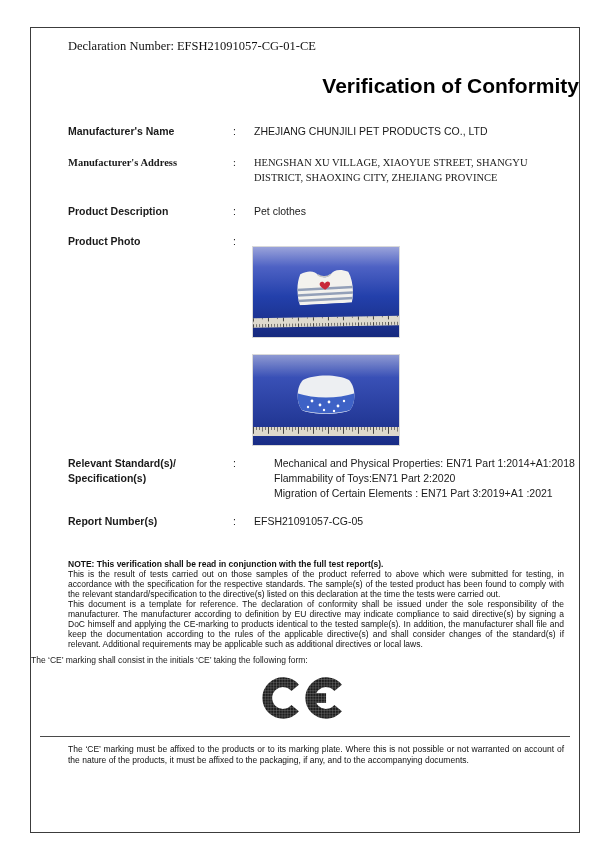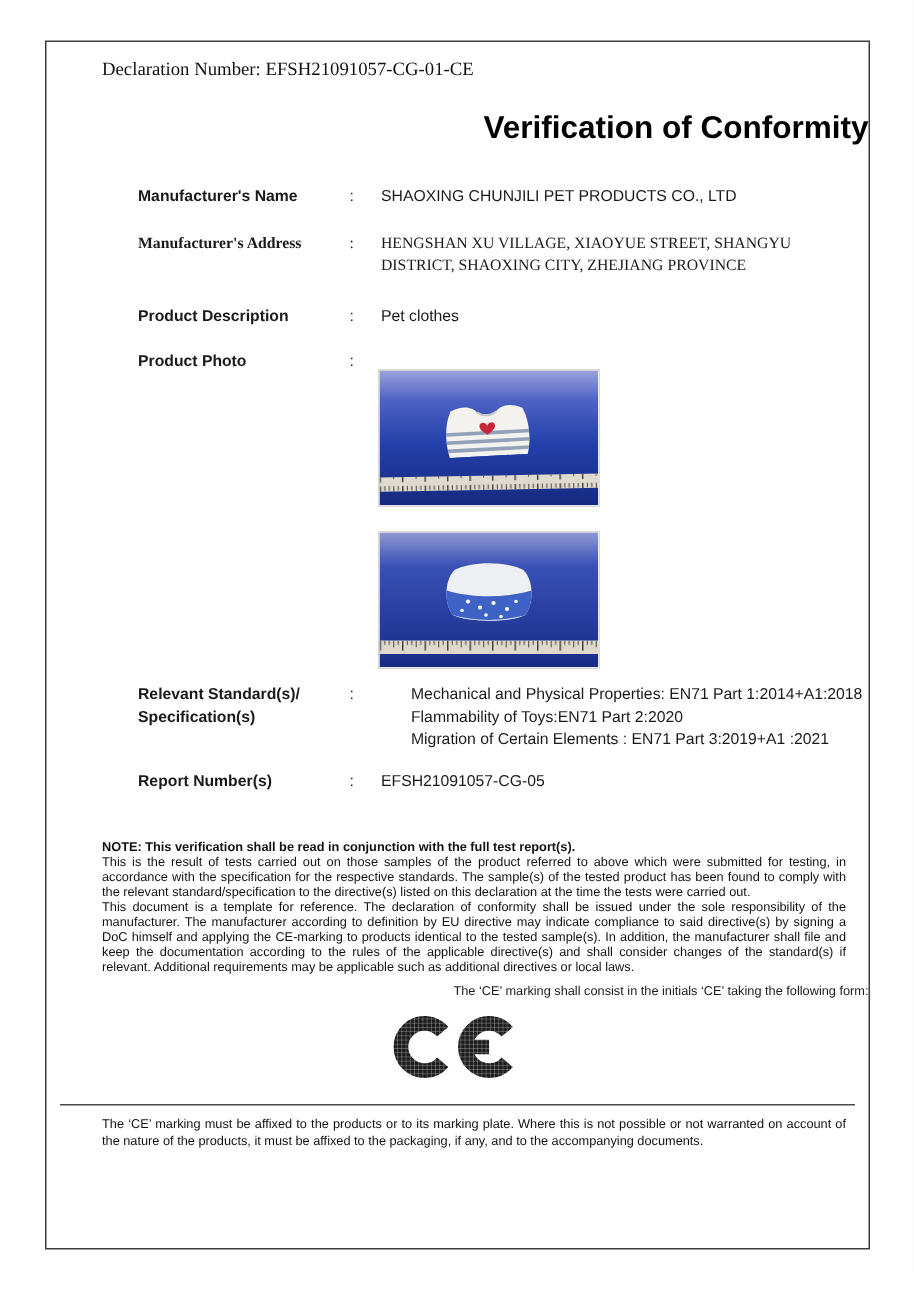--- a/index.html
+++ b/index.html
@@ -23,21 +23,21 @@
   }
   .title {
     position:absolute; left:0; width:100%; top:46px;
     text-align:right; font-size:21px; font-weight:700; color:#000;
   }
   .row {
     position:absolute; left:37px; width:502px;
     display:grid; grid-template-columns:165px 21px 1fr;
     font-size:10.5px; line-height:1.45;
   }
-  .row .lbl { font-weight:700;margin-left:24px; }
+  .row .lbl { font-weight:700; }
   .row .sep { font-weight:400; }
   .r-name  { top:96px; }
   .r-addr  { top:127px;font-family:Liberation Serif, serif; }
   .r-desc  { top:176px; }
   .r-photo { top:206px; }
   .r-std   { top:428px; }
   .r-rep   { top:486px; }
   .nowrap { white-space:nowrap;padding-left:20px; }
   .photo {
     position:absolute; left:222px; width:146px; height:90px;
@@ -46,21 +46,21 @@
   .photo1 { top:219px; }
   .photo2 { top:327px; }
   .photo svg { display:block; }
   .note {
     position:absolute; left:37px; top:531px; width:496px;
     font-size:8.5px; line-height:1.18; text-align:justify; color:#111;
   }
   .note .nh { font-weight:700; }
   .ce-intro {
     position:absolute; left:0; width:100%; top:627px;
-    text-align:right; font-size:8.5px;
+    text-align:left; font-size:8.5px;
   }
   .ce-wrap {
     position:absolute; left:0; width:100%; top:645px;
     text-align:center;
   }
   .divider {
     position:absolute; left:9px; right:9px; top:708px;
     border-top:1px solid #4a4a4a;
   }
   .footer {
@@ -74,21 +74,21 @@
 <div class="page">
   <div class="frame">
 
     <div class="decl">Declaration Number: EFSH21091057-CG-01-CE</div>
 
     <div class="title">Verification of Conformity</div>
 
     <div class="row r-name">
       <div class="lbl">Manufacturer's Name</div>
       <div class="sep">:</div>
-      <div class="val">SHAOXING CHUNJILI PET PRODUCTS CO., LTD</div>
+      <div class="val">ZHEJIANG CHUNJILI PET PRODUCTS CO., LTD</div>
     </div>
 
     <div class="row r-addr">
       <div class="lbl">Manufacturer's Address</div>
       <div class="sep">:</div>
       <div class="val">HENGSHAN XU VILLAGE, XIAOYUE STREET, SHANGYU DISTRICT, SHAOXING CITY, ZHEJIANG PROVINCE</div>
     </div>
 
     <div class="row r-desc">
       <div class="lbl">Product Description</div>

